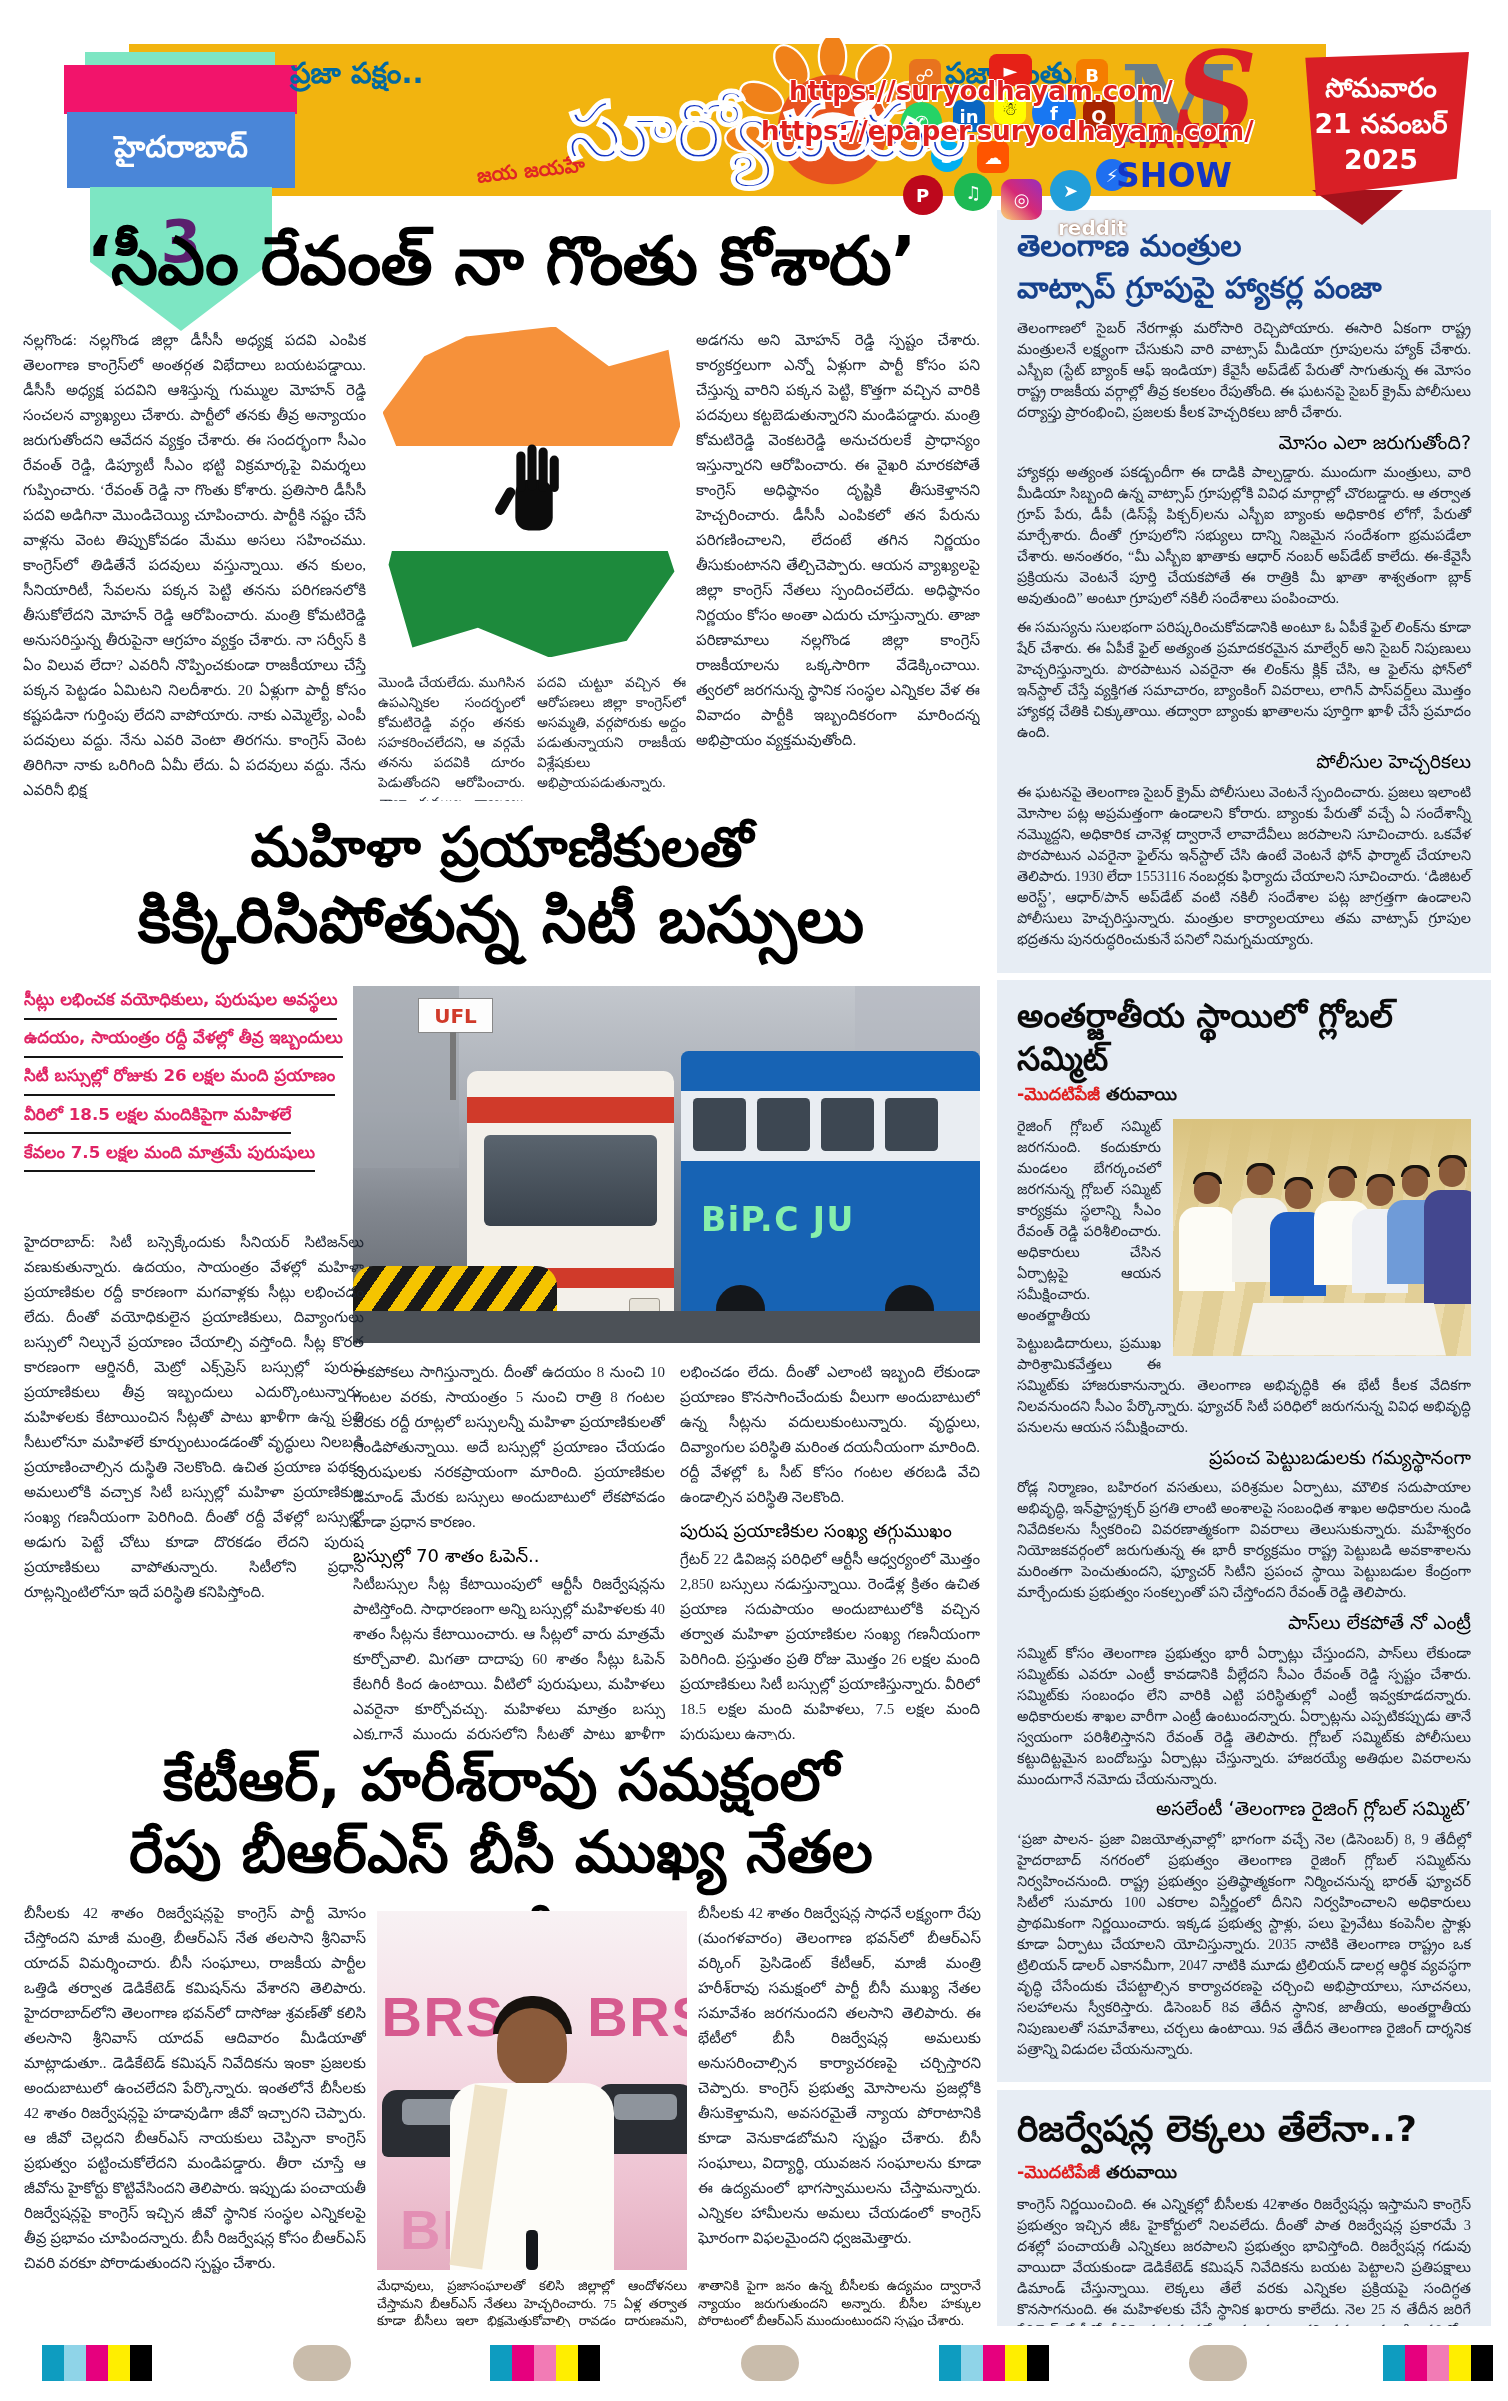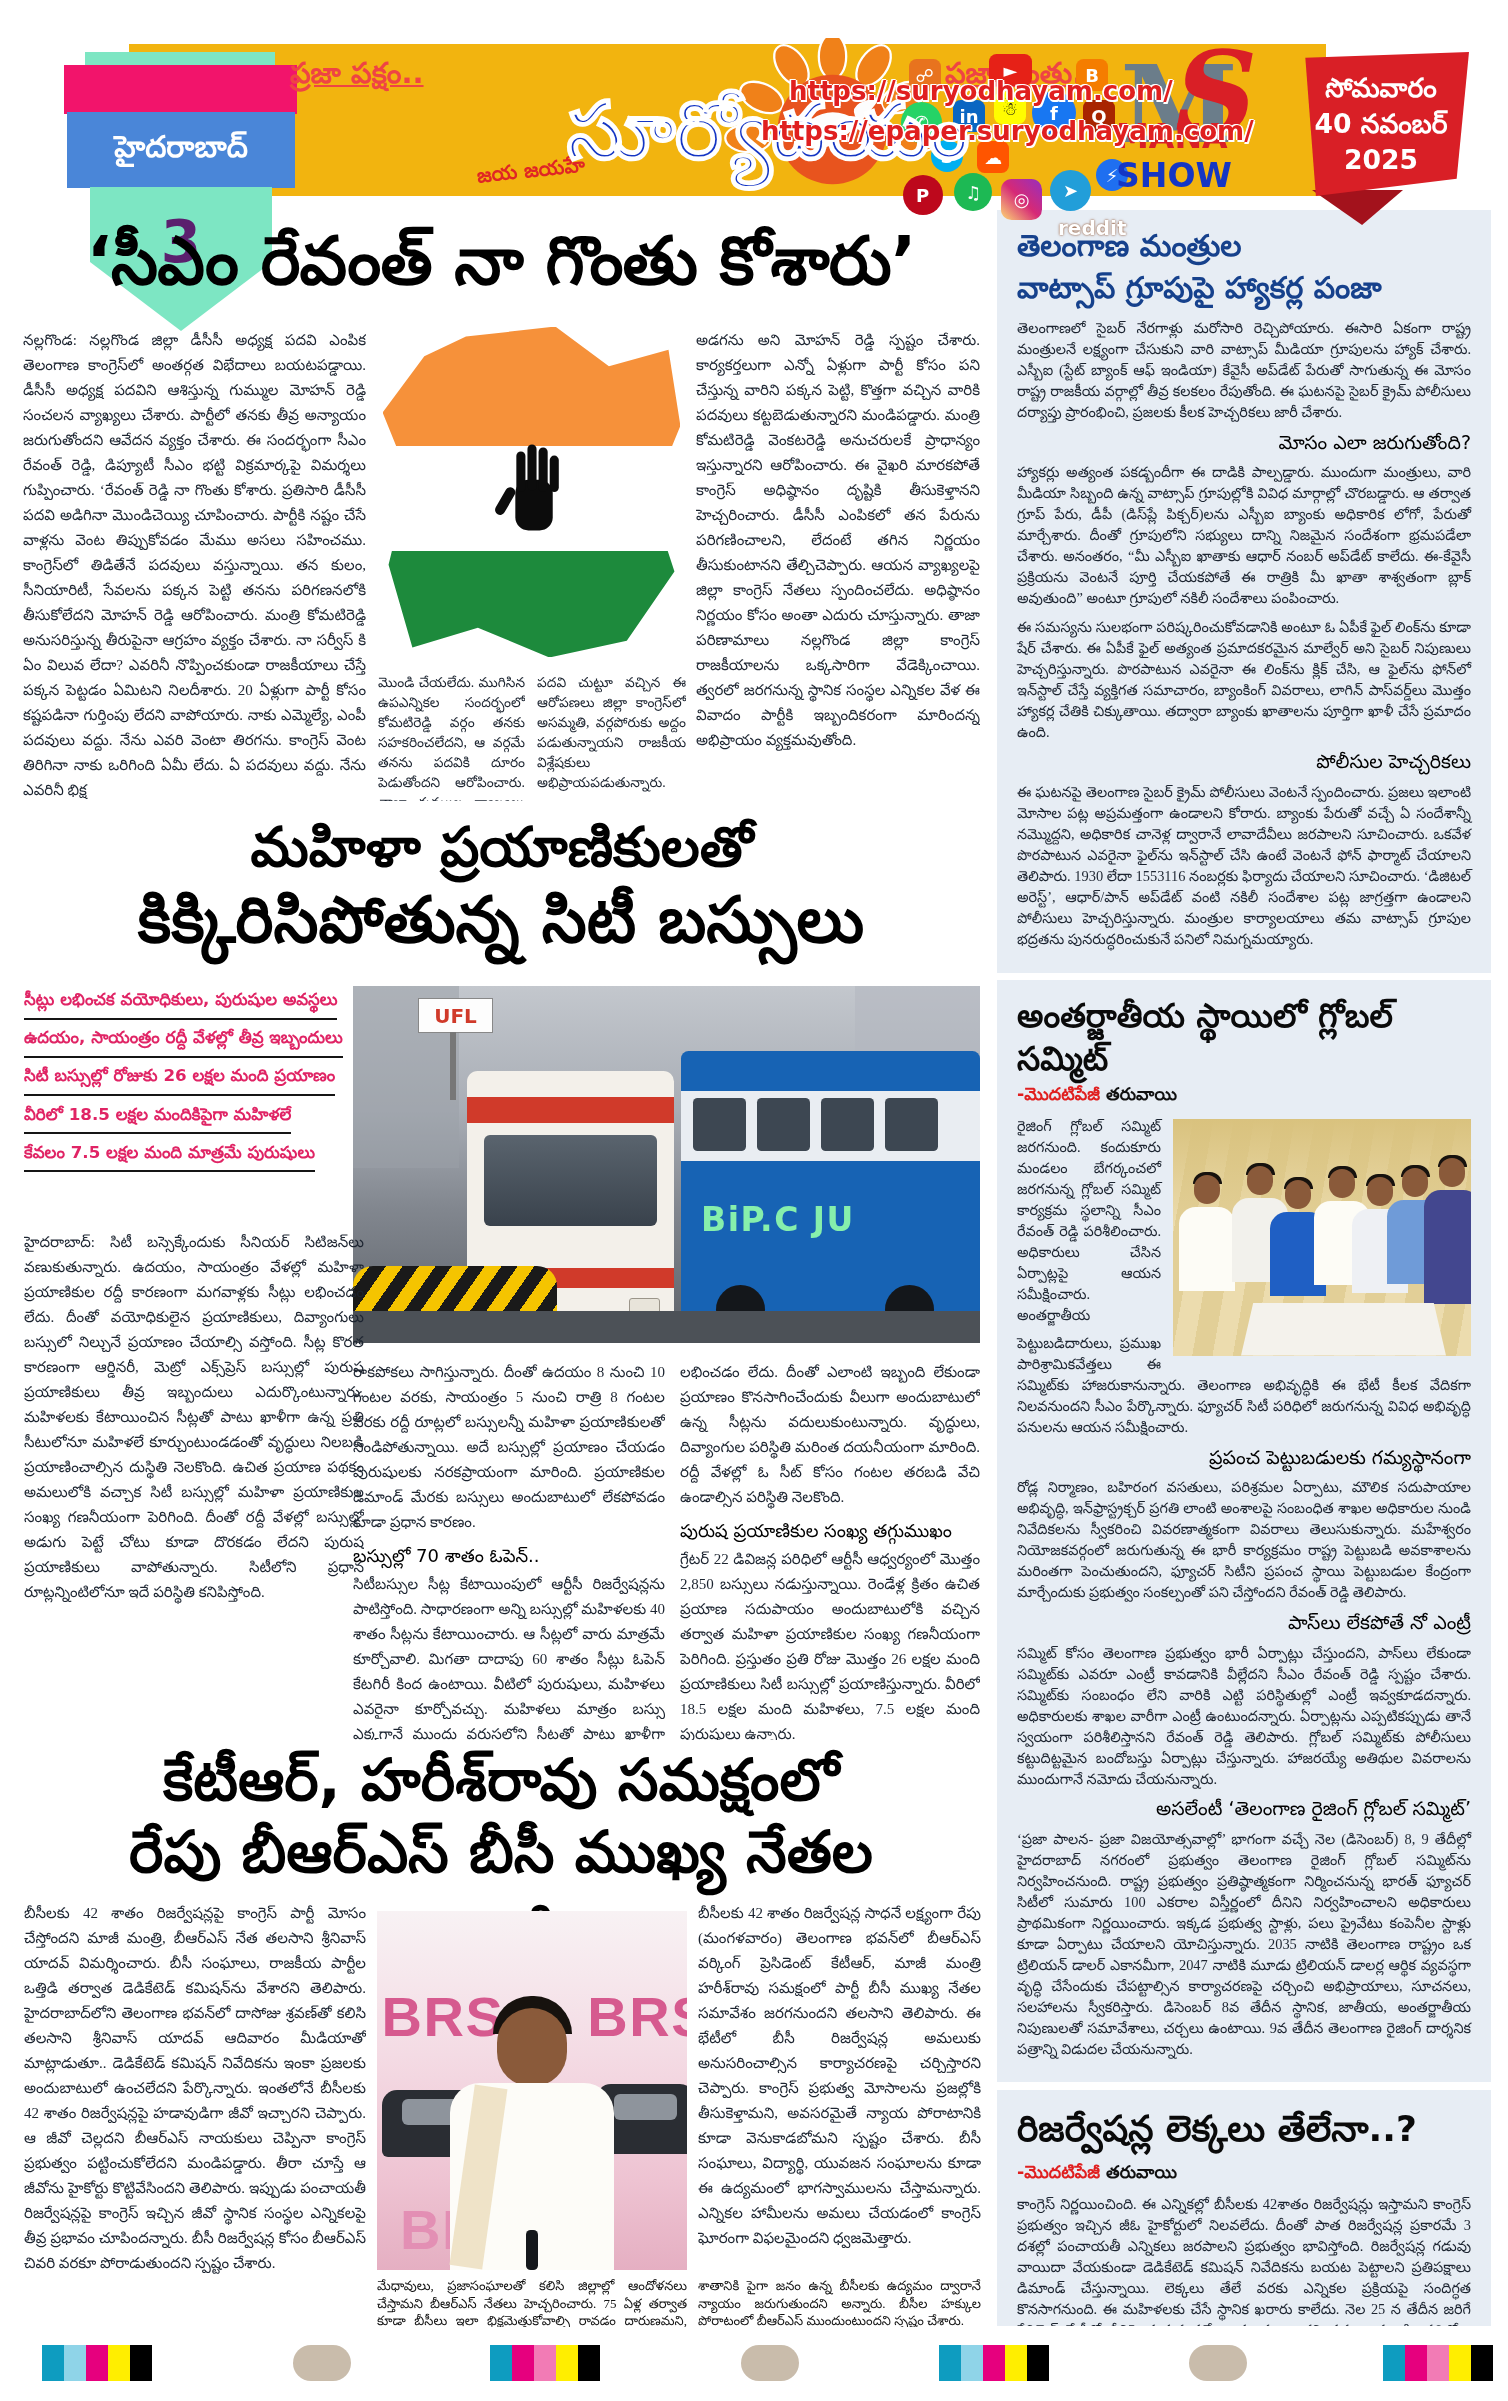--- a/index.html
+++ b/index.html
@@ -13,21 +13,21 @@
 
   
   .mast-band{left:129px;top:44px;width:1197px;height:152px;background:#f2b40f;}
   .badge-teal{left:85px;top:52px;width:190px;height:15px;background:#7de6c3;}
   .badge-pink{left:64px;top:65px;width:233px;height:49px;background:#f2146b;}
   .badge-blue{left:67px;top:112px;width:228px;height:76px;background:#4a86d8;display:flex;align-items:center;justify-content:center;}
   .badge-blue span{font-family:"DejaVu Sans",sans-serif;font-weight:bold;font-size:30px;color:#fff;}
   .badge-pennant{left:90px;top:187px;width:182px;height:144px;background:#7de6c3;
        clip-path:polygon(0 0,100% 0,100% 52%,50% 100%,0 52%);display:flex;justify-content:center;}
   .badge-pennant span{font-family:"DejaVu Sans",sans-serif;font-weight:bold;font-size:58px;color:#5b1f6e;margin-top:21px;}
-  .tagline{font-family:"DejaVu Sans",sans-serif;font-weight:bold;font-size:29px;color:#ef4444;text-decoration:underline;}
+  .tagline{font-family:"DejaVu Sans",sans-serif;font-weight:bold;font-size:29px;color:#0369a1;}
   .slogan{left:477px;top:158px;font-family:"DejaVu Sans",sans-serif;font-weight:bold;font-size:20px;color:#e02525;transform:rotate(-6deg);}
   .paper-title{left:426px;top:85px;width:684px;text-align:center;z-index:4;
        font-family:"DejaVu Sans",sans-serif;font-weight:bold;font-size:79px;color:#1536c4;
        -webkit-text-stroke:2.3px #fff;}
   .sun-wrap{left:707px;top:38px;width:251px;height:160px;z-index:2;}
   .social{left:904px;top:59px;width:213px;height:137px;z-index:3;}
   .sicon{position:absolute;width:32px;height:32px;border-radius:7.6px;display:flex;align-items:center;justify-content:center;
        color:#fff;font-family:"DejaVu Sans",sans-serif;font-weight:bold;font-size:18px;}
   .round{border-radius:50%;}
   .url{z-index:5;font-family:"DejaVu Sans",sans-serif;font-weight:bold;font-size:26px;color:#e01f1f;
@@ -196,21 +196,21 @@
     <span class="ms-s">S</span>
     <div class="ms-words">
       <span class="mana">MANA</span>
       <span class="show">SHOW</span>
     </div>
   </div>
 
   <div class="abs flag-fold"></div>
   <div class="abs date-flag">
     <div>సోమవారం</div>
-    <div>40 నవంబర్</div>
+    <div>21 నవంబర్</div>
     <div>2025</div>
   </div>
 
   <div class="abs hd headline1">‘సీఎం రేవంత్ నా గొంతు కోశారు’</div>
 
   <div class="abs col body-text a1col1">నల్లగొండ: నల్లగొండ జిల్లా డీసీసీ అధ్యక్ష పదవి ఎంపిక తెలంగాణ కాంగ్రెస్‌లో అంతర్గత విభేదాలు బయటపడ్డాయి. డీసీసీ అధ్యక్ష పదవిని ఆశిస్తున్న గుమ్ముల మోహన్ రెడ్డి సంచలన వ్యాఖ్యలు చేశారు. పార్టీలో తనకు తీవ్ర అన్యాయం జరుగుతోందని ఆవేదన వ్యక్తం చేశారు. ఈ సందర్భంగా సీఎం రేవంత్ రెడ్డి, డిప్యూటీ సీఎం భట్టి విక్రమార్కపై విమర్శలు గుప్పించారు. ‘రేవంత్ రెడ్డి నా గొంతు కోశారు. ప్రతిసారి డీసీసీ పదవి అడిగినా మొండిచెయ్యి చూపించారు. పార్టీకి నష్టం చేసే వాళ్లను వెంట తిప్పుకోవడం మేము అసలు సహించము. కాంగ్రెస్‌లో తిడితేనే పదవులు వస్తున్నాయి. తన కులం, సీనియారిటీ, సేవలను పక్కన పెట్టి తనను పరిగణనలోకి తీసుకోలేదని మోహన్ రెడ్డి ఆరోపించారు. మంత్రి కోమటిరెడ్డి అనుసరిస్తున్న తీరుపైనా ఆగ్రహం వ్యక్తం చేశారు. నా సర్వీస్ కి ఏం విలువ లేదా? ఎవరినీ నొప్పించకుండా రాజకీయాలు చేస్తే పక్కన పెట్టడం ఏమిటని నిలదీశారు. 20 ఏళ్లుగా పార్టీ కోసం కష్టపడినా గుర్తింపు లేదని వాపోయారు. నాకు ఎమ్మెల్యే, ఎంపీ పదవులు వద్దు. నేను ఎవరి వెంటా తిరగను. కాంగ్రెస్ వెంట తిరిగినా నాకు ఒరిగింది ఏమీ లేదు. ఏ పదవులు వద్దు. నేను ఎవరినీ భిక్ష</div>
 
   <div class="abs congress">
     <div class="map"></div>
     <div class="hand">

